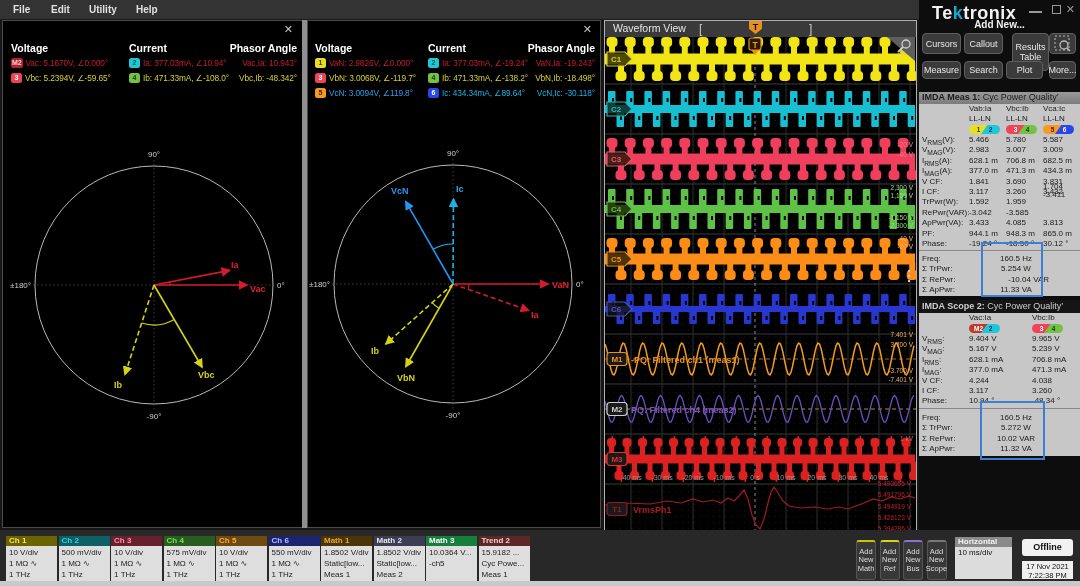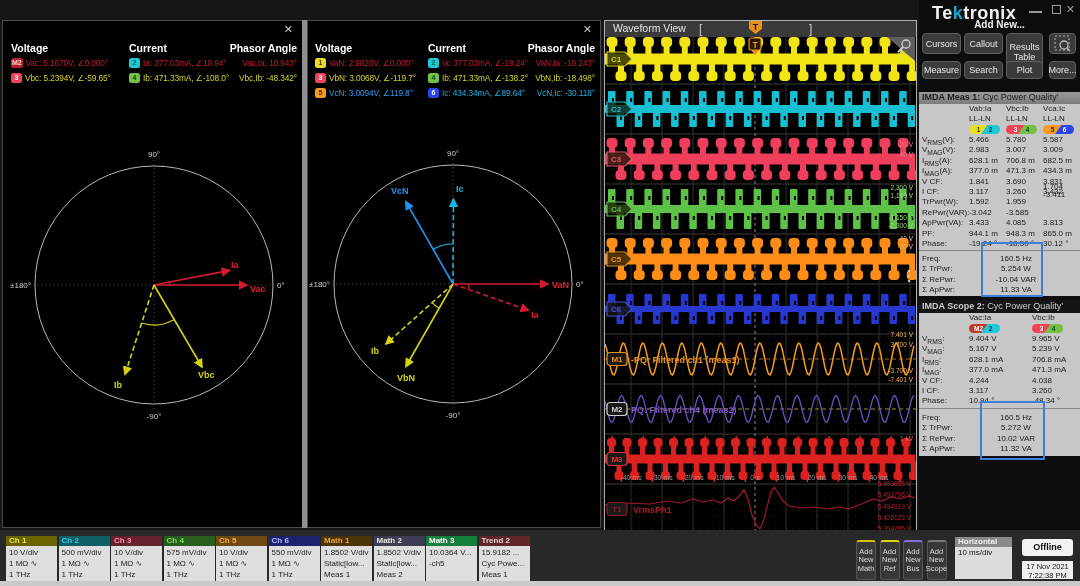--- a/index.html
+++ b/index.html
@@ -42,20 +42,26 @@
 #bottombar { left:0; top:530px; width:1080px; height:51px; background:#282828; }
 #bstrip { left:0; top:581px; width:1080px; height:5px; background:#c9c9c9; }
 .chbadge { position:absolute; top:6px; width:51px; height:45px; background:#dedede; }
 .chhead { height:10px; font-size:8px; font-weight:bold; padding:0px 0 0 3px; line-height:10px;}
 .chbody { font-size:8px; color:#222; padding:1px 0 0 3px; line-height:11px; }
 .addbtn { position:absolute; top:10px; width:20px; height:40px; background:#383838;
   border:1px solid #555; border-radius:3px; color:#ddd; font-size:7.5px; text-align:center; line-height:8.5px;
   display:flex; align-items:center; justify-content:center;}
 </style></head><body>
 <div id="root">
+    <div class="abs" id="menubar">
+      <span style="left:13px">File</span>
+      <span style="left:51px">Edit</span>
+      <span style="left:89px">Utility</span>
+      <span style="left:136px">Help</span>
+    </div>
     <div class="panel abs" id="plot3" style="left:2px;top:20px;width:302px;height:508px">
       <div class="pclose" style="right:10px">✕</div>
       <div class="phead" style="left:8px;top:21px">Voltage</div>
       <div class="phead" style="left:126px;top:21px">Current</div>
       <div class="phead" style="right:6px;top:21px">Phasor Angle</div>
       <div class="prow" style="left:8px;top:37px;color:#c81b30"><span class="badge" style="background:#b5202e;color:#ffd0d0">M2</span>Vac: 5.1670V, ∠0.000°</div>
       <div class="prow" style="left:126px;top:37px;color:#c81b30"><span class="badge" style="background:#1ec8d8;color:#063">2</span>Ia: 377.03mA, ∠10.94°</div>
       <div class="prow" style="right:6px;top:37px;color:#c81b30">Vac,Ia: 10.943°</div>
       <div class="prow" style="left:8px;top:52px;color:#d6d329"><span class="badge" style="background:#ef4358;color:#fff">3</span>Vbc: 5.2394V, ∠-59.65°</div>
       <div class="prow" style="left:126px;top:52px;color:#d6d329"><span class="badge" style="background:#76c043;color:#042">4</span>Ib: 471.33mA, ∠-108.0°</div>
@@ -756,21 +762,21 @@
       </div>
     </div>
     <div class="abs" id="sidebar">
       <div class="abs" style="left:13px;top:3px;font-size:18px;font-weight:bold;color:#f2f2f2;letter-spacing:0.5px">Te<span style="color:#17a8cf">k</span>tronix</div>
       <div class="abs" style="left:110px;top:11px;width:13px;height:2px;background:#9a9a9a"></div>
       <div class="abs" style="left:133px;top:5px;width:9px;height:9px;border:1.5px solid #9a9a9a"></div>
       <div class="abs" style="right:5px;top:3px;color:#9a9a9a;font-size:11px">✕</div>
       <div class="abs" style="left:0;top:19px;width:161px;text-align:center;color:#f0f0f0;font-size:10px;font-weight:bold">Add New...</div>
       <div class="sbtn" style="left:3px;top:33px;width:39px;height:21px">Cursors</div>
       <div class="sbtn" style="left:45px;top:33px;width:39px;height:21px">Callout</div>
-      <div class="sbtn" style="left:87px;top:33px;width:37px;height:38px">Results<br>Table</div>
+      <div class="sbtn" style="left:93px;top:33px;width:37px;height:38px">Results<br>Table</div>
       <div class="sbtn" style="left:130px;top:33px;width:27px;height:21px"></div>
       <div class="sbtn" style="left:3px;top:61px;width:39px;height:18px">Measure</div>
       <div class="sbtn" style="left:45px;top:61px;width:39px;height:18px">Search</div>
       <div class="sbtn" style="left:87px;top:61px;width:37px;height:18px">Plot</div>
       <div class="sbtn" style="left:130px;top:61px;width:27px;height:18px">More...</div>
       <svg class="abs" style="left:135px;top:35px" width="18" height="18">
         <rect x="1" y="1" width="14" height="14" fill="none" stroke="#bbb" stroke-width="1" stroke-dasharray="2,2"></rect>
         <circle cx="10" cy="10" r="4" fill="none" stroke="#bbb" stroke-width="1.3"></circle>
         <line x1="13" y1="13" x2="16" y2="16" stroke="#bbb" stroke-width="1.5"></line>
       </svg>
@@ -837,21 +843,21 @@
       <div class="mrow" style="left:3px;top:239.00000000000006px">Phase:</div>
       <div class="mrow" style="left:50px;top:239.00000000000006px">-19.24 °</div>
       <div class="mrow" style="left:87px;top:239.00000000000006px">-18.50 °</div>
       <div class="mrow" style="left:124px;top:239.00000000000006px">30.12 °</div>
       <div class="abs" style="left:0;top:250px;width:161px;height:1px;background:#888"></div>
       <div class="mrow" style="left:3px;top:254px">Freq:</div>
       <div class="mrow" style="left:64px;top:254px;width:66px;text-align:center">160.5 Hz</div>
       <div class="mrow" style="left:3px;top:264.4px">Σ TrPwr:</div>
       <div class="mrow" style="left:64px;top:264.4px;width:66px;text-align:center">5.254 W</div>
       <div class="mrow" style="left:3px;top:274.79999999999995px">Σ RePwr:</div>
-      <div class="mrow" style="left:64px;top:274.79999999999995px;width:66px;text-align:center">-10.04 VAR</div>
+      <div class="mrow" style="left:64px;top:274.79999999999995px;width:66px;text-align:right">-10.04 VAR</div>
       <div class="mrow" style="left:3px;top:285.19999999999993px">Σ ApPwr:</div>
       <div class="mrow" style="left:64px;top:285.19999999999993px;width:66px;text-align:center">11.33 VA</div>
       <div class="bluebox" style="left:62px;top:242px;width:62px;height:55px"></div>
       <div class="mhead2" style="top:300px"><b>IMDA Scope 2:</b> Cyc Power Quality’</div>
       <div class="mtable" style="top:313px;height:143px"></div>
       <div class="mrow" style="left:50px;top:313px">Vac:Ia</div>
       <div class="mrow" style="left:113px;top:313px">Vbc:Ib</div>
       <div class="pill" style="left:50px;top:324px">
         <i style="left:0;width:19px;background:#c0392b;color:#fff;clip-path:polygon(0 0,100% 0,66% 100%,0 100%)">M2</i>
         <i style="right:0;width:19px;background:#1ec8d8;color:#036;clip-path:polygon(34% 0,100% 0,100% 100%,0 100%)">2</i>

